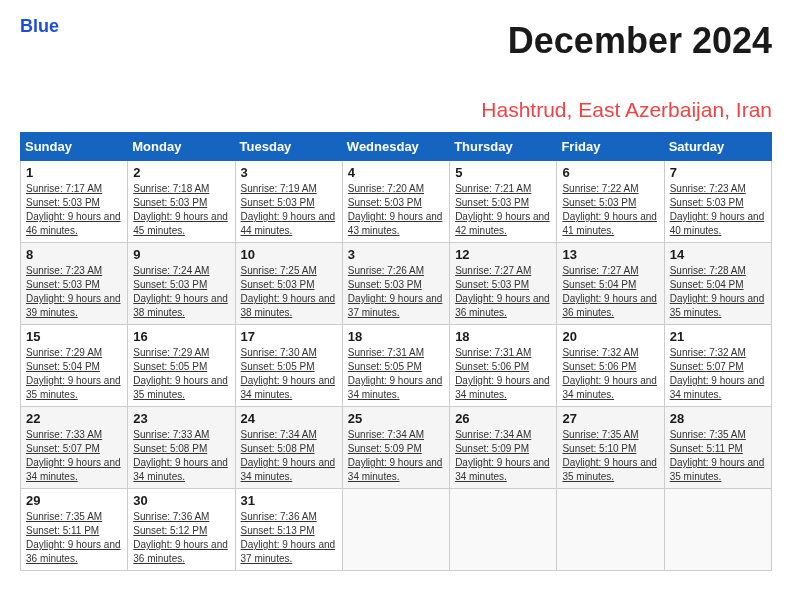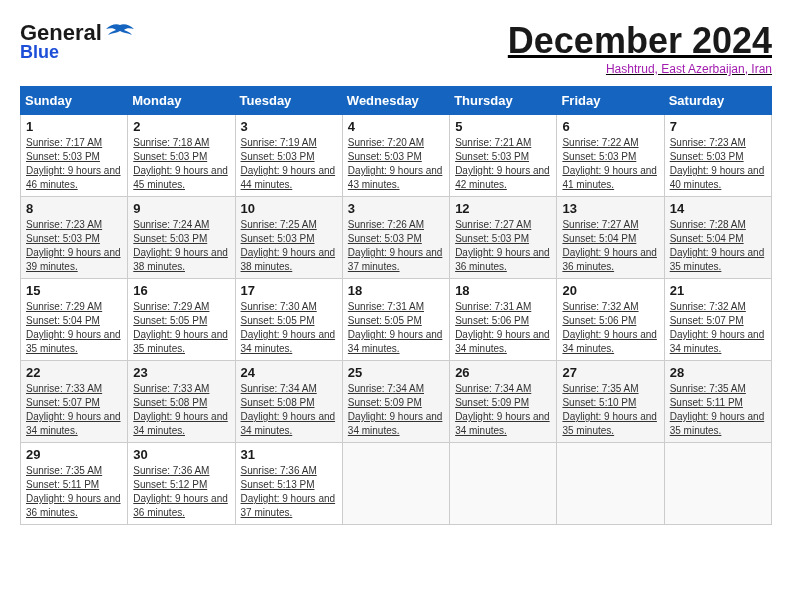--- a/index.html
+++ b/index.html
@@ -21,30 +21,30 @@
       flex-direction: column;
       align-items: flex-start;
     }
     .logo-row {
       display: flex;
       align-items: center;
       gap: 4px;
     }
     .title-section {
       text-align: right;
-      text-decoration: underline;
     }
     .month-title {
       font-size: 36px;
       font-weight: bold;
       color: #1a1a1a;
     }
     .subtitle {
-      font-size: 12px;
-      color: #a21caf;
+      font-size: 21px;
+      color: #ef4444;
+      margin-top: 36px;
     }
     .calendar-table {
       width: 100%;
       border-collapse: collapse;
       font-size: 11px;
     }
     .calendar-table th {
       background-color: #1565c0;
       color: white;
       padding: 6px 4px;
@@ -80,26 +80,20 @@
     .empty-cell {
       background: #f9f9f9 !important;
     }
   </style>
 </head>
 <body>
 
 <div>
   <div class="header-section">
     <div class="logo">
-      <div class="logo-row">
-        <span style="font-size:22px;font-weight:bold;color:#1a1a1a;">General</span>
-        <svg width="28" height="20" viewBox="0 0 28 20">
-          <path d="M14 2 C10 0, 4 2, 0 6 C4 5, 8 5, 10 7 C8 8, 4 9, 2 12 C6 10, 11 10, 14 8 C17 10, 22 10, 26 12 C24 9, 20 8, 18 7 C20 5, 24 5, 28 6 C24 2, 18 0, 14 2Z" fill="#1565c0"></path>
-        </svg>
-      </div>
       <span style="font-size:18px;font-weight:bold;color:#1d4ed8;margin-top:-4px;">Blue</span>
     </div>
     <div class="title-section">
       <div class="month-title">December 2024</div>
       <div class="subtitle">Hashtrud, East Azerbaijan, Iran</div>
     </div>
   </div>
 
   <table class="calendar-table">
     <thead>

